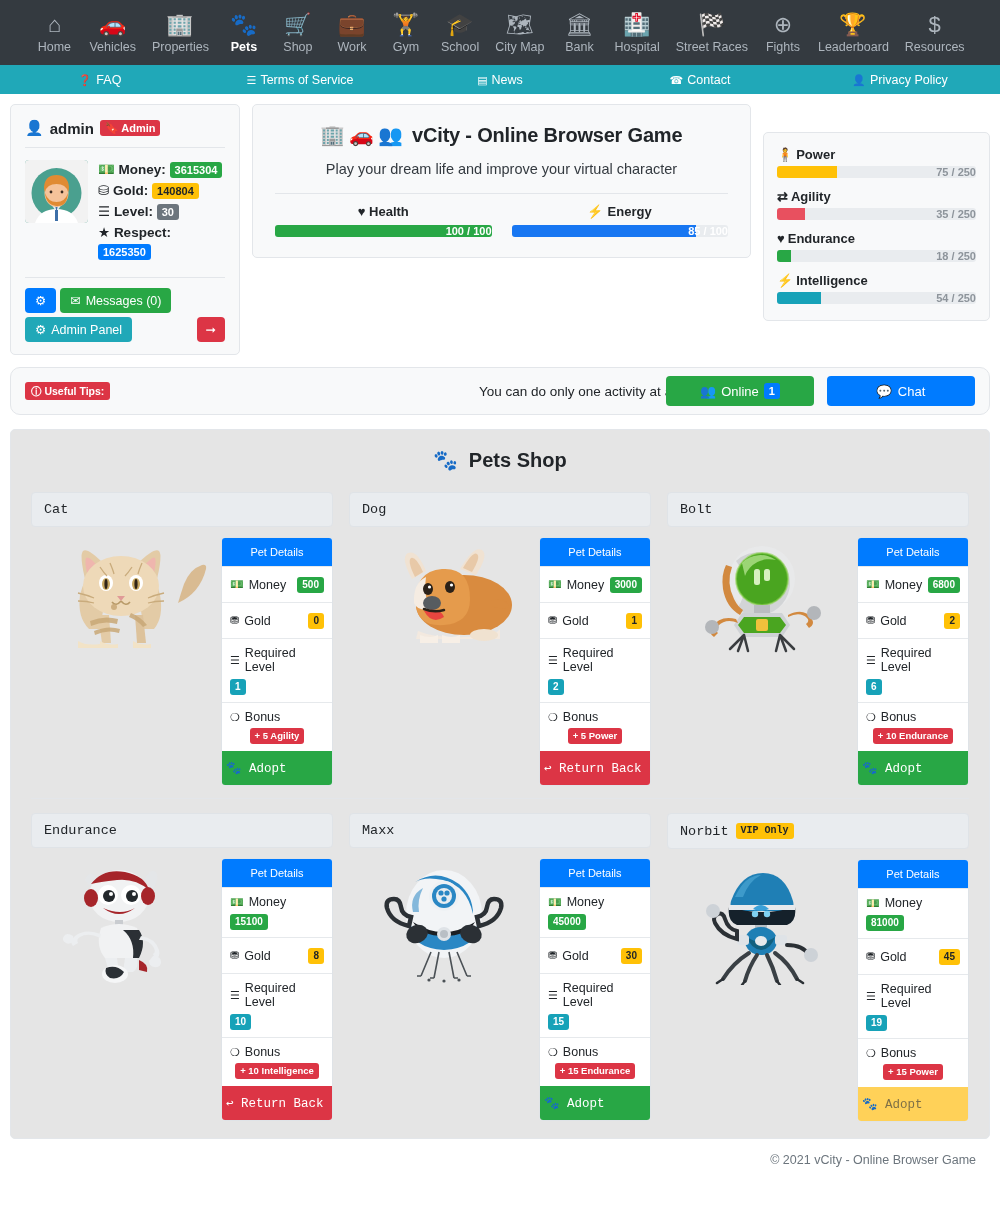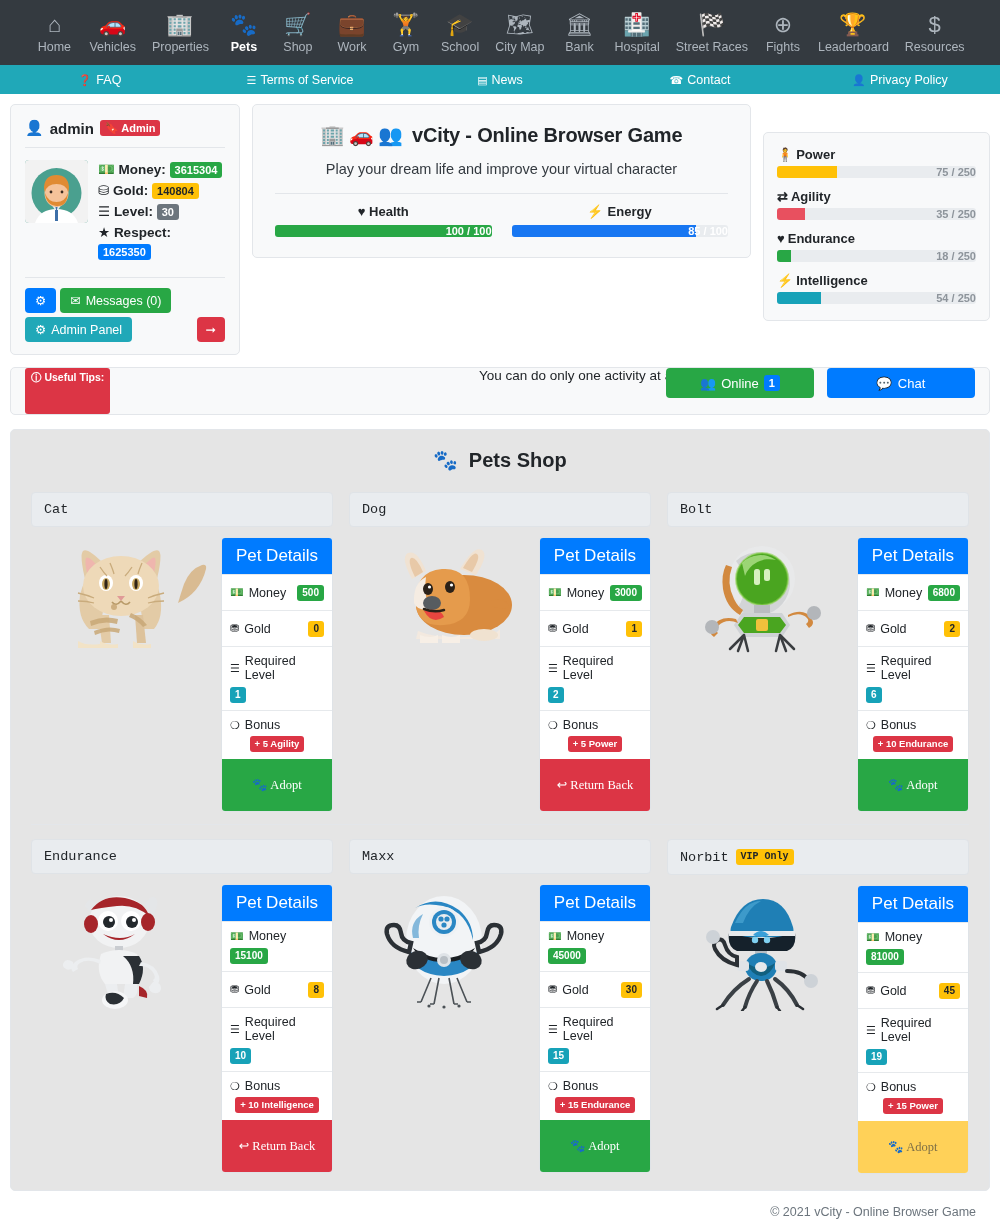--- a/index.html
+++ b/index.html
@@ -162,23 +162,24 @@
   .rstat { margin-bottom: 11px; }
   .rstat:last-child { margin-bottom: 2px; }
   .rstat .nm { font-size: 13px; font-weight: bold; margin-bottom: 4px; }
   .rstat .nm .ic { margin-right: 3px; }
 
   
   .tipsbar {
     margin-top: 12px;
     background: #f8f9fa;
     border: 1px solid #e3e6ea;
-    border-radius: 5px;
+    border-radius: 10px;
     height: 48px;
     display: flex;
+    align-items: center;
     padding: 0 14px;
     position: relative;
   }
   .tips-badge { font-size: 10.5px; padding: 3px 6px; }
   .tip-text {
     position: absolute;
     left: 468px;
     width: 205px;
     font-size: 13.5px;
     white-space: nowrap;
@@ -227,43 +228,43 @@
 
   .pet-panel {
     width: 112px; flex: 0 0 112px;
     background: #fff;
     border: 1px solid #dfe3e7;
     border-radius: 4px;
     overflow: hidden;
   }
   .pp-title {
     background: #007bff; color: #fff;
-    text-align: center; font-size: 17px;
+    text-align: center; font-size: 11px;
     padding: 8px 4px;
   }
   .pp-row {
     border-top: 1px solid #e6e9ec;
     padding: 7px 8px;
     font-size: 12.5px;
     display: flex; align-items: center; justify-content: space-between;
     gap: 5px;
     flex-wrap: wrap;
     min-height: 36px;
   }
   .pp-row .lab { display: flex; align-items: center; gap: 5px; }
   .pp-row .lab .ic { font-size: 11px; }
   .pp-row .badge { font-size: 10px; padding: 2px 5px; }
   .pp-row.bonus { flex-direction: column; align-items: flex-start; gap: 4px; }
   .pp-row.bonus .badge { align-self: center; font-size: 9.5px; }
   .pp-btn {
     display: block; width: 100%;
-    border: none; text-align: center;
-    padding: 18px 4px; font-size: 12.5px;
+    border: none; text-align: left;
+    padding: 9px 4px; font-size: 12.5px;
     color: #fff; cursor: pointer;
-    font-family: Liberation Serif, serif;
+    font-family: Liberation Mono, monospace;
   }
   .pp-btn.green { background: #28a745; }
   .pp-btn.red { background: #dc3545; }
   .pp-btn.yellow { background: #ffd158; color: #7f7046; }
 
   .pet-sep { border-top: 1px solid #e3e6ea; margin: 12px 8px 14px 8px; width:100%; }
 
   
   .footer {
     text-align: right;

